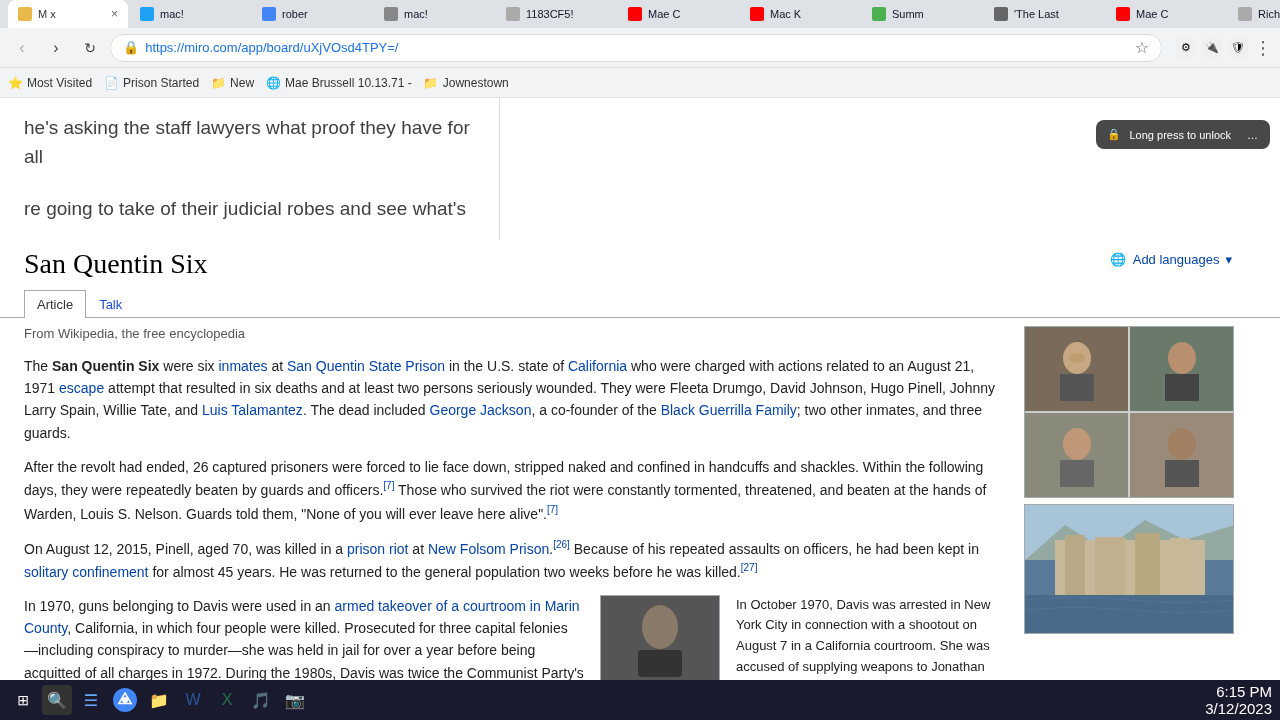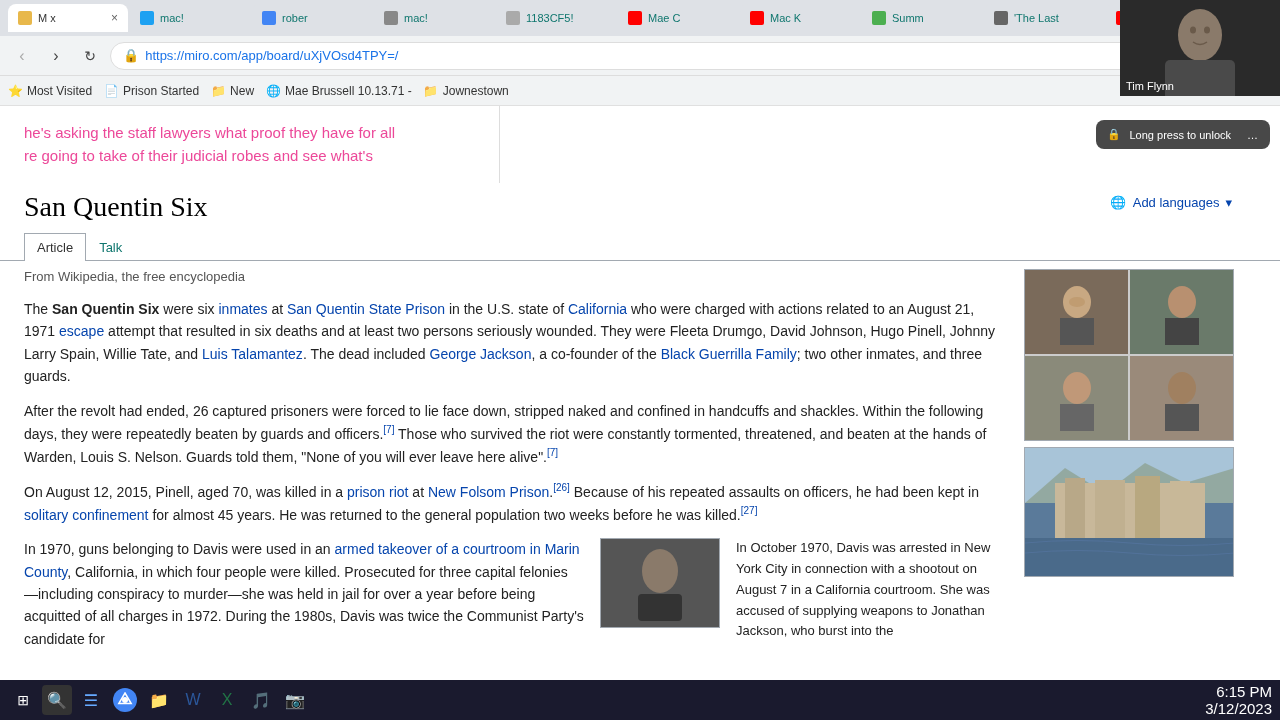--- a/index.html
+++ b/index.html
@@ -1,21 +1,21 @@
 <!DOCTYPE html>
 <html><head>
   <meta charset="utf-8">
   <style>
     * { margin: 0; padding: 0; box-sizing: border-box; }
     body { font-family: -apple-system, BlinkMacSystemFont, 'Segoe UI', sans-serif; font-size: 14px; background: #fff; overflow: hidden; width: 1280px; height: 720px; }
 
     
-    .tab-bar { display: flex; align-items: center; height: 36px; background: #dee1e6; padding: 0 8px; gap: 2px; }
+    .tab-bar { display: flex; align-items: center; height: 28px; background: #dee1e6; padding: 0 8px; gap: 2px; }
     .tab { display: flex; align-items: center; height: 28px; background: #fff; border-radius: 8px 8px 0 0; padding: 0 10px; font-size: 12px; color: #333; gap: 6px; min-width: 120px; max-width: 160px; cursor: pointer; }
-    .tab.inactive { background: #dee1e6; color: #0f766e; }
+    .tab.inactive { background: #dee1e6; color: #0f172a; }
     .tab-favicon { width: 14px; height: 14px; background: #e8b84b; border-radius: 2px; flex-shrink: 0; }
     .tab-label { overflow: hidden; text-overflow: ellipsis; white-space: nowrap; font-size: 11px; }
     .tab-close { margin-left: auto; color: #666; font-size: 12px; cursor: pointer; }
 
     
     .address-bar { display: flex; align-items: center; height: 40px; background: #f1f3f4; padding: 0 8px; gap: 6px; border-bottom: 1px solid #ddd; }
     .nav-btn { width: 28px; height: 28px; display: flex; align-items: center; justify-content: center; border-radius: 50%; cursor: pointer; color: #444; font-size: 16px; }
     .nav-btn.disabled { color: #aaa; cursor: default; }
     .url-bar { flex: 1; height: 28px; background: #fff; border-radius: 14px; display: flex; align-items: center; padding: 0 12px; gap: 6px; font-size: 13px; color: #333; border: 1px solid #ddd; }
     .url-text { flex: 1; font-size: 13px; color: #1a73e8; }
@@ -32,24 +32,24 @@
     .video-label { position: absolute; bottom: 4px; left: 6px; color: #fff; font-size: 11px; }
 
     
     .lock-overlay { position: absolute; top: 120px; right: 10px; background: rgba(40,40,40,0.85); border-radius: 8px; padding: 8px 12px; display: flex; align-items: center; gap: 8px; color: #fff; font-size: 11px; z-index: 101; }
 
     
     .page-content { width: 100%; height: calc(720px - 36px - 40px - 30px); overflow: hidden; background: #fff; position: relative; display: flex; flex-direction: column; }
 
     
     .whiteboard-area { background: #fff; padding: 16px 24px; border-bottom: none; }
-    .whiteboard-text { font-size: 15px; color: #ec4899; line-height: 1.5; }
+    .whiteboard-text { font-size: 19px; color: #404040; line-height: 1.5; }
     .wiki-title { font-size: 28px; font-weight: normal; color: #000; margin-bottom: 10px; font-family: 'Linux Libertine', Georgia, serif; }
     .wiki-tabs { display: flex; align-items: flex-end; gap: 0; border-bottom: 1px solid #a2a9b1; margin-bottom: 12px; }
-    .wiki-tab { padding: 6px 12px; font-size: 13px; color: #0f766e; cursor: pointer; border: 1px solid transparent; border-bottom: none; margin-bottom: -1px; }
+    .wiki-tab { padding: 6px 12px; font-size: 13px; color: #1d4ed8; cursor: pointer; border: 1px solid transparent; border-bottom: none; margin-bottom: -1px; }
     .wiki-tab.active { background: #fff; border-color: #a2a9b1; border-bottom-color: #fff; color: #333; }
     .wiki-tab-action { color: #0645ad; cursor: pointer; padding: 6px 4px; }
     .wiki-tab-action.active { border-bottom: 2px solid #3680b0; padding-bottom: 4px; }
     .add-languages { display: flex; align-items: center; gap: 6px; font-size: 13px; color: #0645ad; cursor: pointer; margin-right: 24px; padding-top: 4px; }
     .wiki-source { font-size: 13px; color: #555; margin-bottom: 14px; }
     .wiki-para { font-size: 14px; line-height: 1.6; color: #222; margin-bottom: 12px; }
     .wiki-link { color: #0645ad; cursor: pointer; }
     .wiki-sup { font-size: 10px; color: #0645ad; vertical-align: super; }
 
     
@@ -157,21 +157,21 @@
     <div class="bookmark-item">
       <span>📁</span>
       <span>Jownestown</span>
     </div>
   </div>
 
   <div class="page-content">
 
     <div class="whiteboard-area" style="border-right: 1px solid #ddd; max-width:500px;">
       <div class="whiteboard-text">he's asking the staff lawyers what proof they have for all</div>
-      <div class="whiteboard-text" style="">re going to take of their judicial robes and see what's</div>
+      <div class="whiteboard-text" style="margin-top:24px;">re going to take of their judicial robes and see what's</div>
     </div>
 
     <div style="display:flex; flex-direction:column; flex:1; overflow:hidden;">
 
       <div style="display:flex; align-items:flex-start; padding: 8px 24px 0; justify-content:space-between;">
         <h1 class="wiki-title">San Quentin Six</h1>
         <div class="add-languages">
           <span>🌐</span>
           <span>Add languages</span>
           <span>▾</span>
@@ -271,33 +271,20 @@
               <path d="M0 95 Q52 90 105 95 Q157 100 210 95" stroke="#5a7aaa" stroke-width="1" fill="none" opacity="0.5"></path>
               <path d="M0 105 Q52 100 105 105 Q157 110 210 105" stroke="#5a7aaa" stroke-width="1" fill="none" opacity="0.5"></path>
             </svg>
           </div>
         </div>
 
       </div>
     </div>
   </div>
 
-  <div class="video-overlay">
-    <svg width="160" height="96" viewBox="0 0 160 96">
-      <rect width="160" height="96" fill="#2a2a2a"></rect>
-
-      <ellipse cx="80" cy="35" rx="22" ry="26" fill="#8a7a6a"></ellipse>
-      <rect x="45" y="60" width="70" height="40" rx="5" fill="#4a4a4a"></rect>
-
-      <ellipse cx="73" cy="30" rx="3" ry="3.5" fill="#6a5a4a"></ellipse>
-      <ellipse cx="87" cy="30" rx="3" ry="3.5" fill="#6a5a4a"></ellipse>
-      <path d="M73 42 Q80 47 87 42" stroke="#6a5a4a" stroke-width="1.5" fill="none"></path>
-    </svg>
-    <div class="video-label">Tim Flynn</div>
-  </div>
 
   <div class="lock-overlay">
     <span>🔒</span>
     <span>Long press to unlock</span>
     <span style="margin-left:8px; cursor:pointer;">…</span>
   </div>
 
   <div class="taskbar">
     <div class="taskbar-icon" style="color:#fff; font-size:14px;">⊞</div>
     <div class="taskbar-icon" style="background:#333; color:#aaa;">🔍</div>

